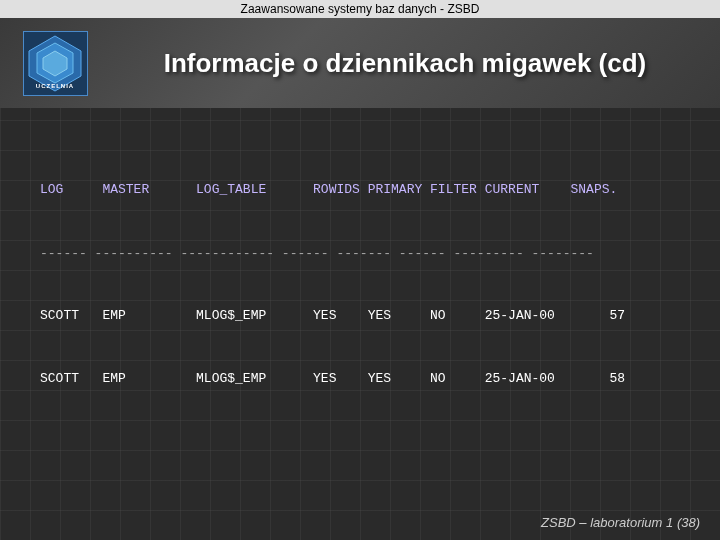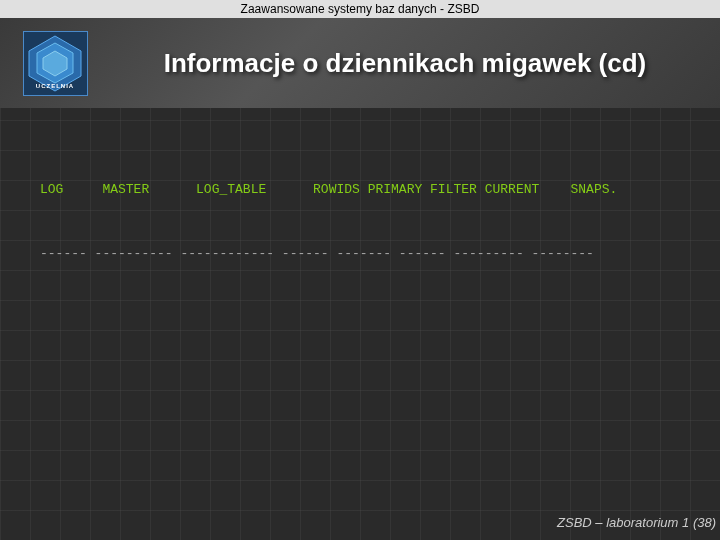--- a/index.html
+++ b/index.html
@@ -74,36 +74,36 @@
 
     .db-table {
       font-family: 'Courier New', Courier, monospace;
       font-size: 13px;
       color: #ffffff;
       line-height: 1.6;
       white-space: pre;
     }
 
     .db-table-header {
-      color: #84cc16;
+      color: #c4b5fd;
       margin-bottom: 2px;
     }
 
     .db-table-separator {
       color: #aaaaaa;
     }
 
     .db-table-row {
       color: #ffffff;
     }
 
     .footer {
       position: absolute;
       bottom: 10px;
-      right: 4px;
+      right: 20px;
       z-index: 2;
       color: #cccccc;
       font-size: 13px;
       font-style: italic;
     }
 
     
     .logo-svg {
       width: 65px;
       height: 65px;
@@ -131,18 +131,20 @@
       <text x="32" y="57" text-anchor="middle" font-size="6" font-family="Arial" font-weight="bold" fill="white" letter-spacing="1">UCZELNIA</text>
     </svg>
   </div>
   <div class="header-title">Informacje o dziennikach migawek (cd)</div>
 </div>
 
 <div class="content-area">
   <div class="db-table">
     <div class="db-table-header">LOG     MASTER      LOG_TABLE      ROWIDS PRIMARY FILTER CURRENT    SNAPS.</div>
     <div class="db-table-separator">------ ---------- ------------ ------ ------- ------ --------- --------</div>
+    <div class="db-table-row">SCOTT   EMP         MLOG$_EMP      YES    YES     NO     25-JAN-00       57</div>
+    <div class="db-table-row">SCOTT   EMP         MLOG$_EMP      YES    YES     NO     25-JAN-00       58</div>
   </div>
 </div>
 
 <div class="footer">
   <span>ZSBD – laboratorium 1 (38)</span>
 </div>
 
 </body></html>

